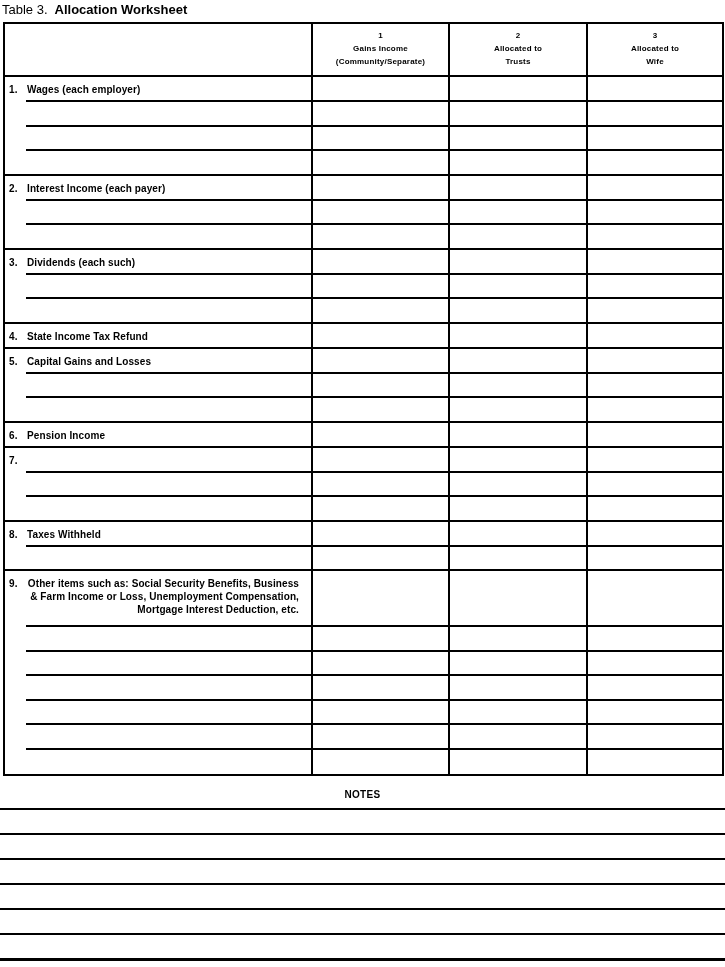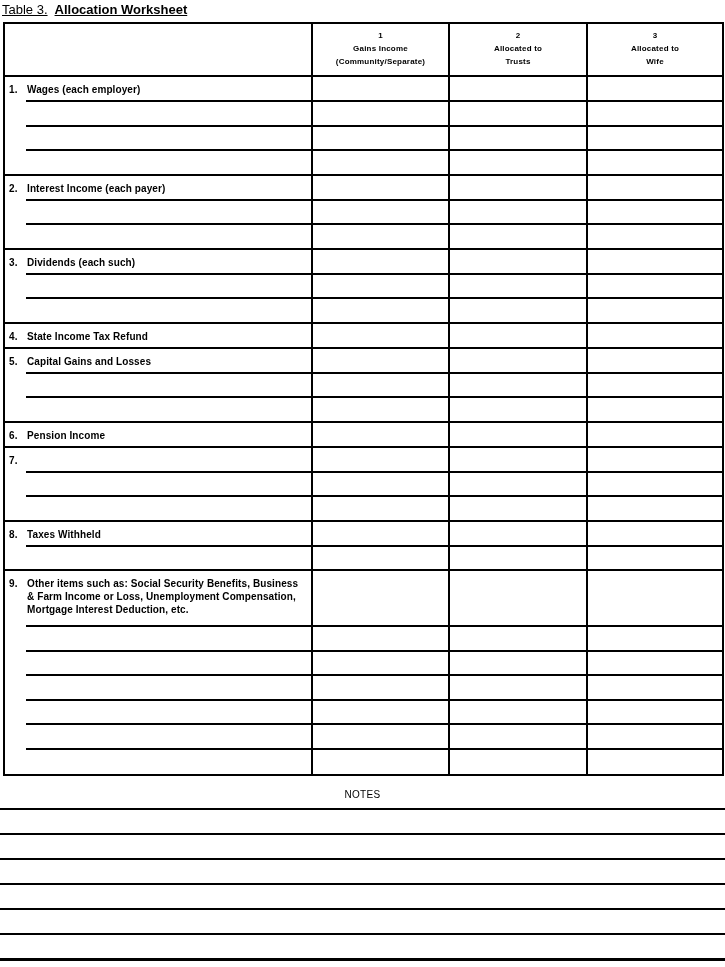--- a/index.html
+++ b/index.html
@@ -18,21 +18,20 @@
     height: 967px;
     background: #ffffff;
   }
   
   .title {
     position: absolute;
     left: 2px;
     top: 2px;
     font-size: 13px;
     white-space: nowrap;
-    text-decoration: underline;
   }
   .title .pre { font-weight: normal; }
   .title .b   { font-weight: bold; margin-left: 7px; }
 
   
   .tbl {
     position: absolute;
     left: 3px;
     top: 22px;
     width: 717px;
@@ -66,21 +65,21 @@
   .label-row .a {
     display: flex;
     align-items: flex-start;
     padding: 6px 4px 0 4px;
     font-weight: bold;
     font-size: 10px;
     line-height: 13px;
     letter-spacing: 0.1px;
   }
   .num { flex: none; width: 18px; }
-  .lbl { max-width: 272px; }
+  .lbl { max-width: 272px; text-align: right; }
 
   
   .sep > .n { border-bottom: 2px solid #000; }
   .sep > .a::after {
     content: "";
     position: absolute;
     left: 21px;
     right: 0;
     bottom: 0;
     height: 2px;
@@ -89,21 +88,21 @@
   
   .gsep > .cell { border-bottom: 2px solid #000; }
 
   
   .notes-title {
     position: absolute;
     left: 0;
     top: 789px;
     width: 725px;
     text-align: center;
-    font-weight: normal;
+    font-weight: bold;
     font-size: 10px;
     letter-spacing: 0.3px;
   }
   .note-line {
     position: absolute;
     left: 0;
     width: 725px;
     height: 2px;
     background: #000;
   }

